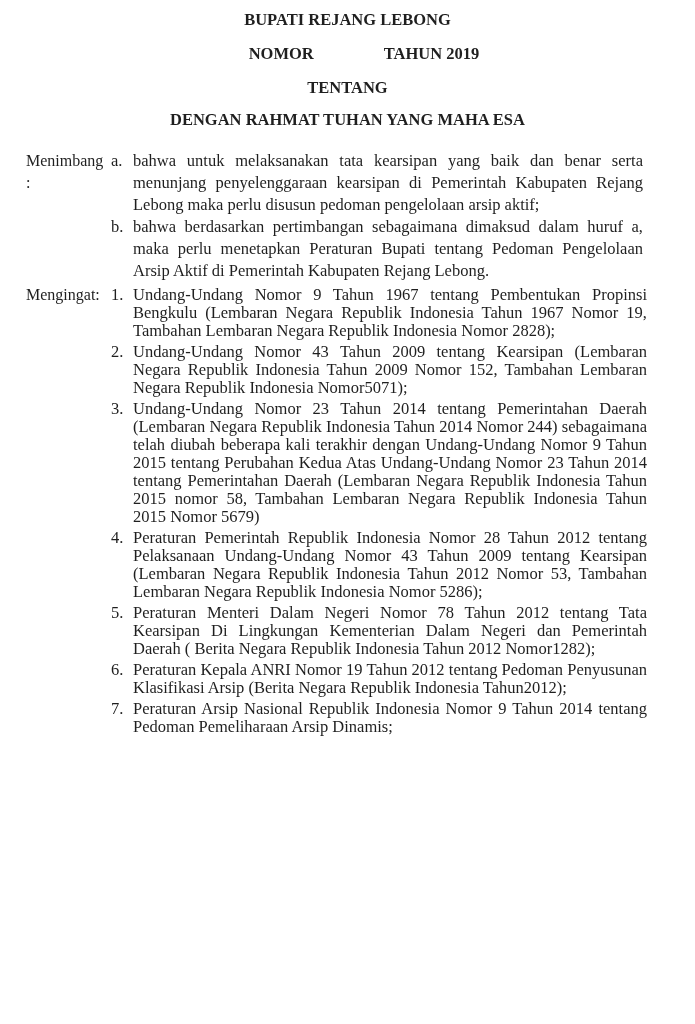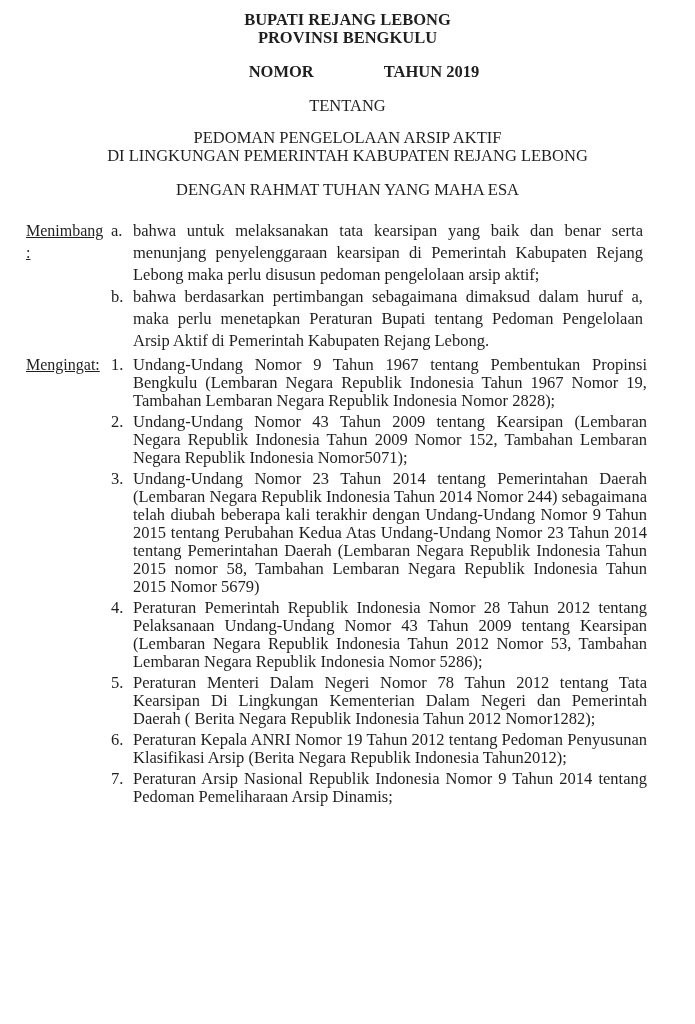--- a/index.html
+++ b/index.html
@@ -12,32 +12,31 @@
     font-family: "Liberation Serif", "DejaVu Serif", serif;
     overflow: hidden;
     box-sizing: border-box;
   }
   .header {
     text-align: center;
     padding-top: 11px;
     font-size: 16.5px;
     line-height: 18px;
   }
-  .hgroup { margin-bottom: 16px; }
+  .hgroup { margin-bottom: 16px; font-weight: bold; }
   .hgroup.small-gap { margin-bottom: 14px; }
   .bold { font-weight: bold; }
   .nomor-line { display: flex; justify-content: center; padding-left: 33px; }
   .nomor-line .gap { display: inline-block; width: 70px; }
   .content { box-sizing: border-box; }
   .section { display: flex; padding-left: 26px; box-sizing: border-box; }
   .sec-label {
     flex: none;
     width: 85px;
     font-size: 16px;
-    text-decoration: underline;
   }
   .items { flex: 1; }
   .item { display: flex; }
   .marker { flex: none; width: 22px; }
   .itext { flex: 1; text-align: justify; }
   .menimbang {
     margin-top: 21px;
     padding-right: 52px;
     font-size: 16.5px;
     line-height: 22px;
@@ -54,37 +53,32 @@
 </style>
 </head>
 <body>
 
 <div class="page">
 
   <div class="header">
 
     <div class="hgroup bold">
       <div>BUPATI REJANG LEBONG</div>
-      <div>PROVINSI BENGKULU</div>
     </div>
 
     <div class="hgroup bold">
       <div class="nomor-line">
         <span>NOMOR</span>
         <span class="gap"></span>
         <span>TAHUN 2019</span>
       </div>
     </div>
 
     <div class="hgroup small-gap">TENTANG</div>
 
-    <div class="hgroup">
-      <div>PEDOMAN PENGELOLAAN ARSIP AKTIF</div>
-      <div>DI LINGKUNGAN PEMERINTAH KABUPATEN REJANG LEBONG</div>
-    </div>
 
     <div class="hgroup small-gap">DENGAN RAHMAT TUHAN YANG MAHA ESA</div>
 
 
   </div>
 
   <div class="content">
 
     <div class="section menimbang">
       <div class="sec-label">Menimbang :</div>

